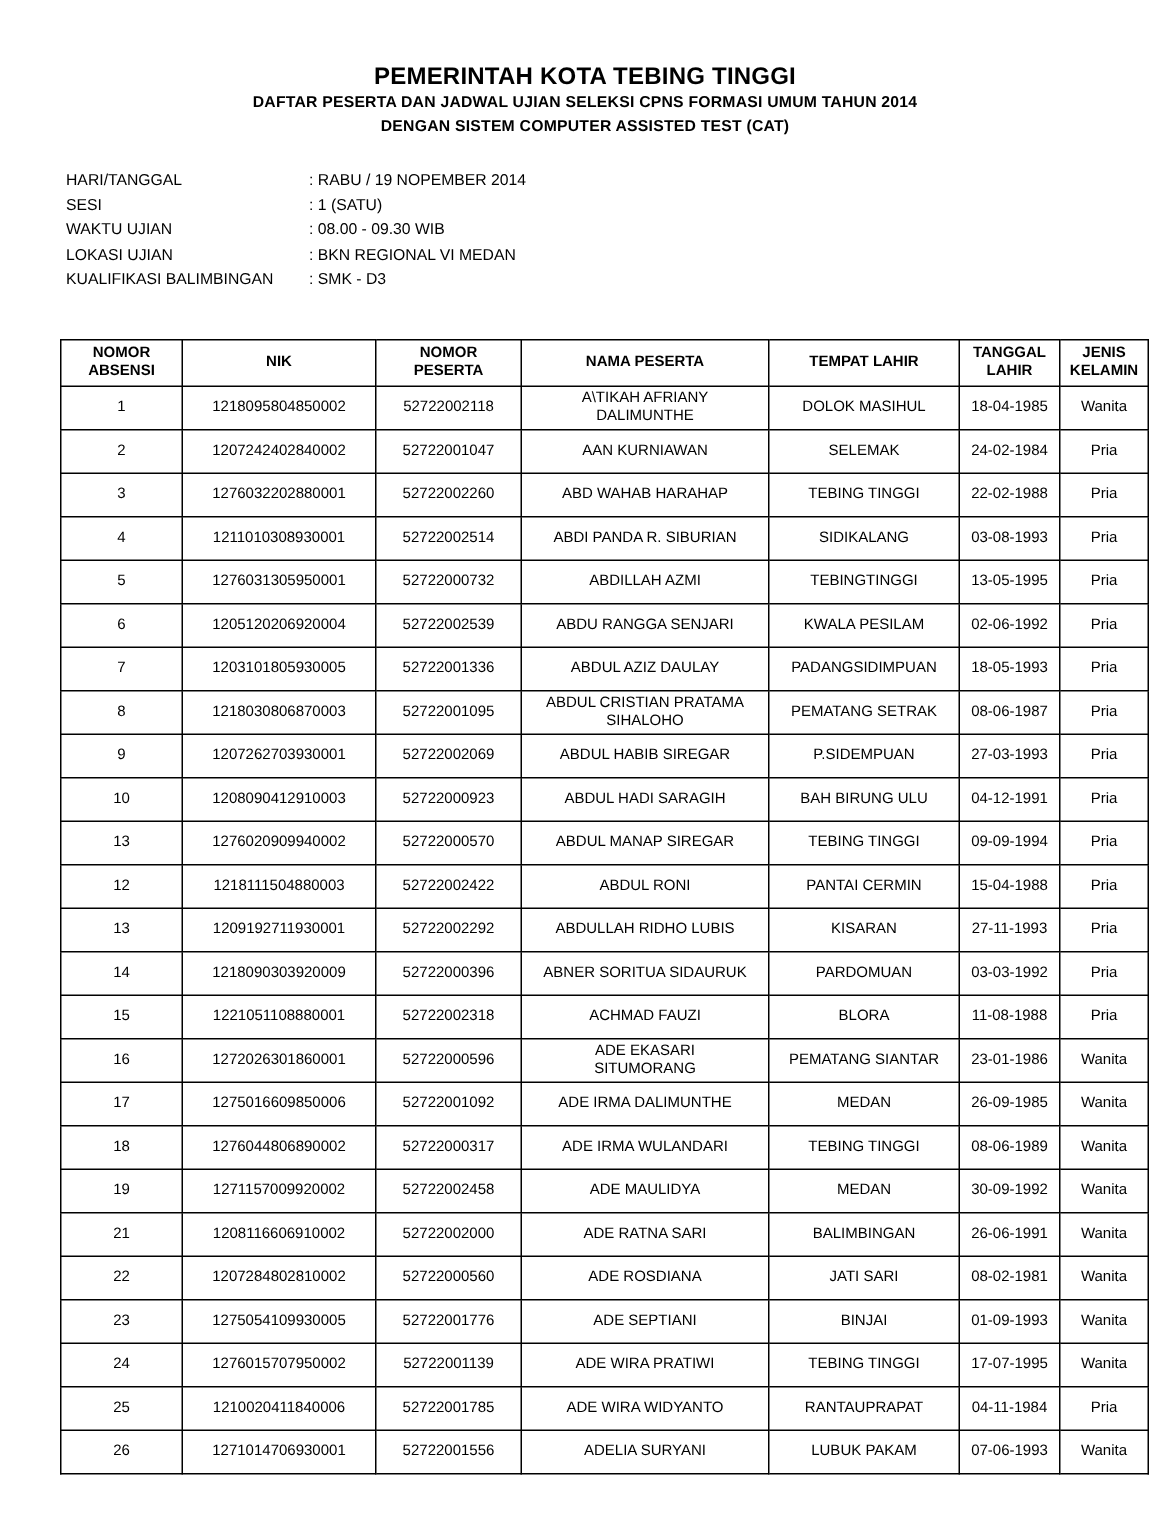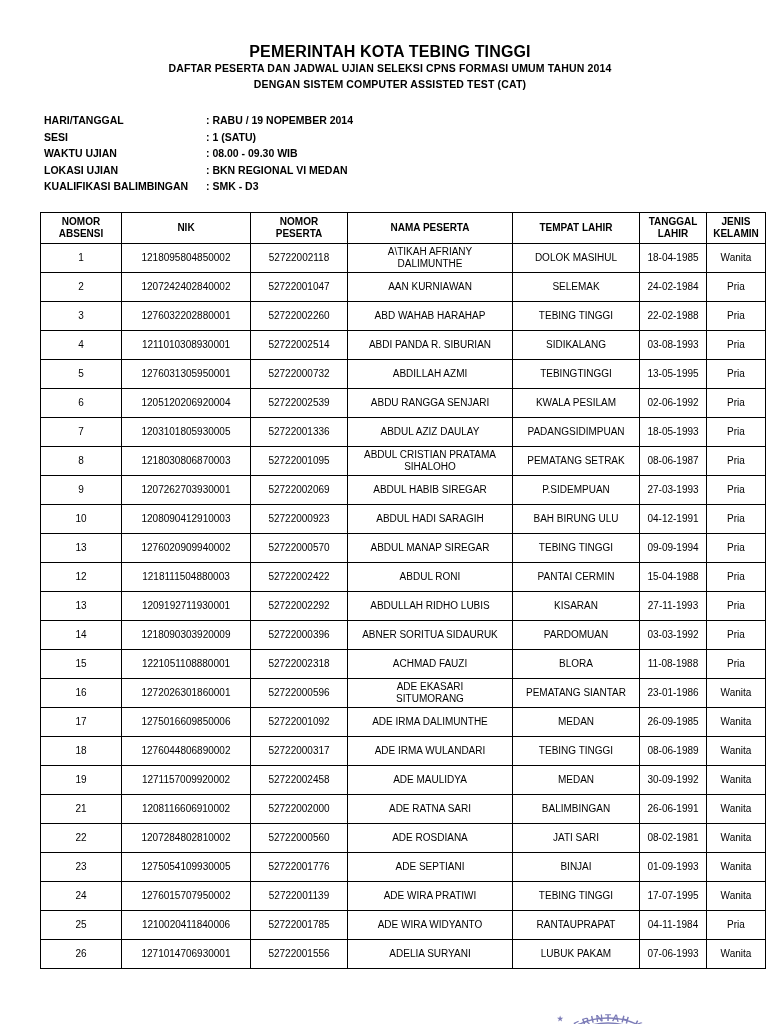--- a/index.html
+++ b/index.html
@@ -43,34 +43,34 @@
 
   
   .meta-block {
     margin-top: 20px;
     margin-left: 4px;
   }
   .meta-row {
     display: flex;
     line-height: 16.5px;
     font-size: 10.5px;
-    font-weight: bold;
+    font-weight: normal;
   }
   .meta-label {
     width: 162px;
     flex: 0 0 162px;
     white-space: nowrap;
   }
   .meta-value {
     white-space: nowrap;
   }
 
   
   .table-wrap {
-    margin-top: 17px;
+    margin-top: 31px;
     position: relative;
   }
   table.participants {
     border-collapse: collapse;
     width: 690px;
     table-layout: fixed;
     font-size: 10px;
   }
   table.participants th,
   table.participants td {

